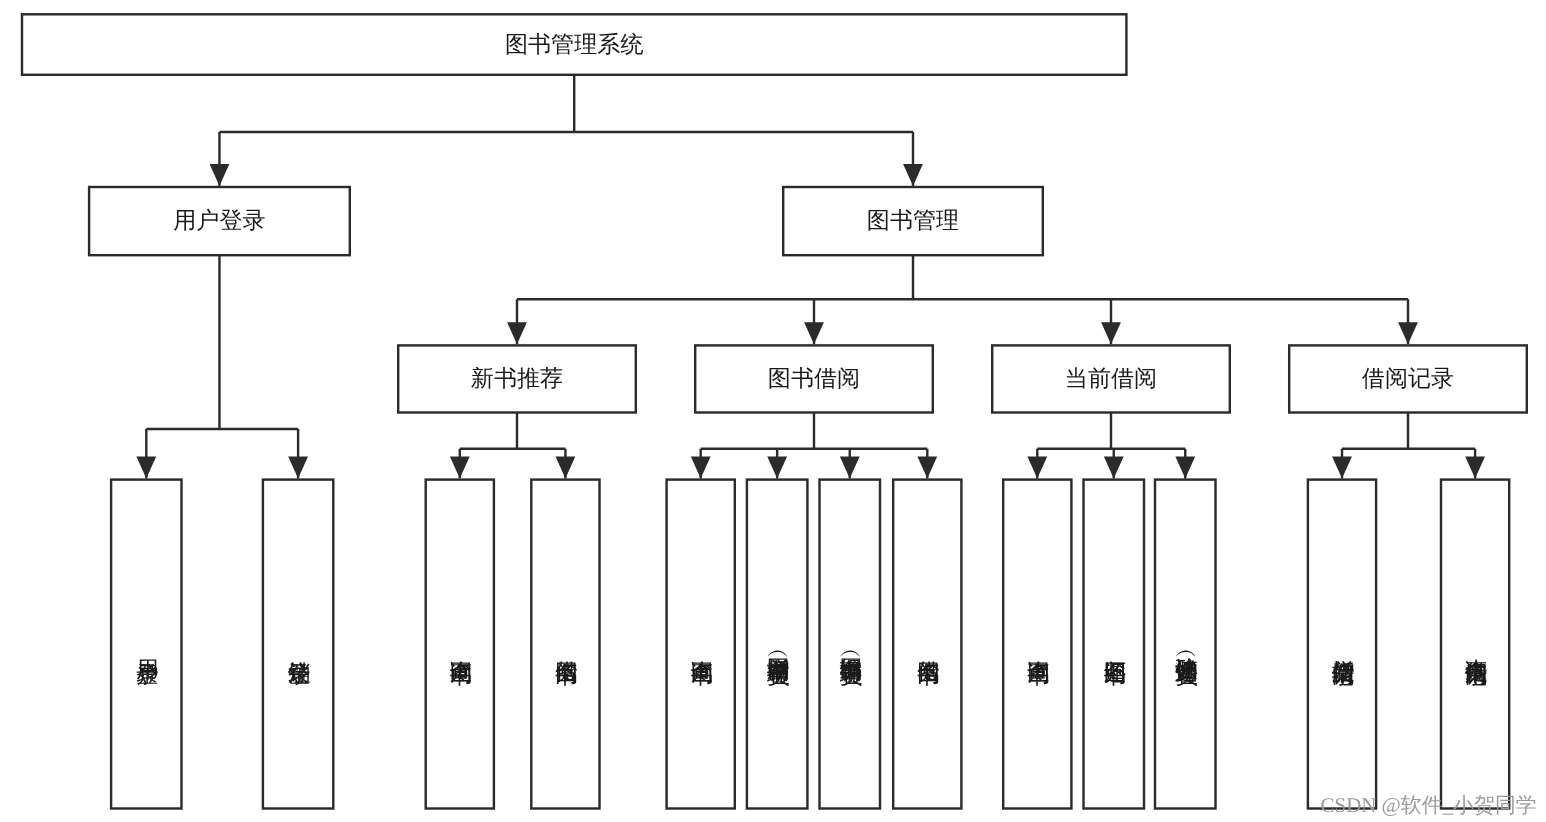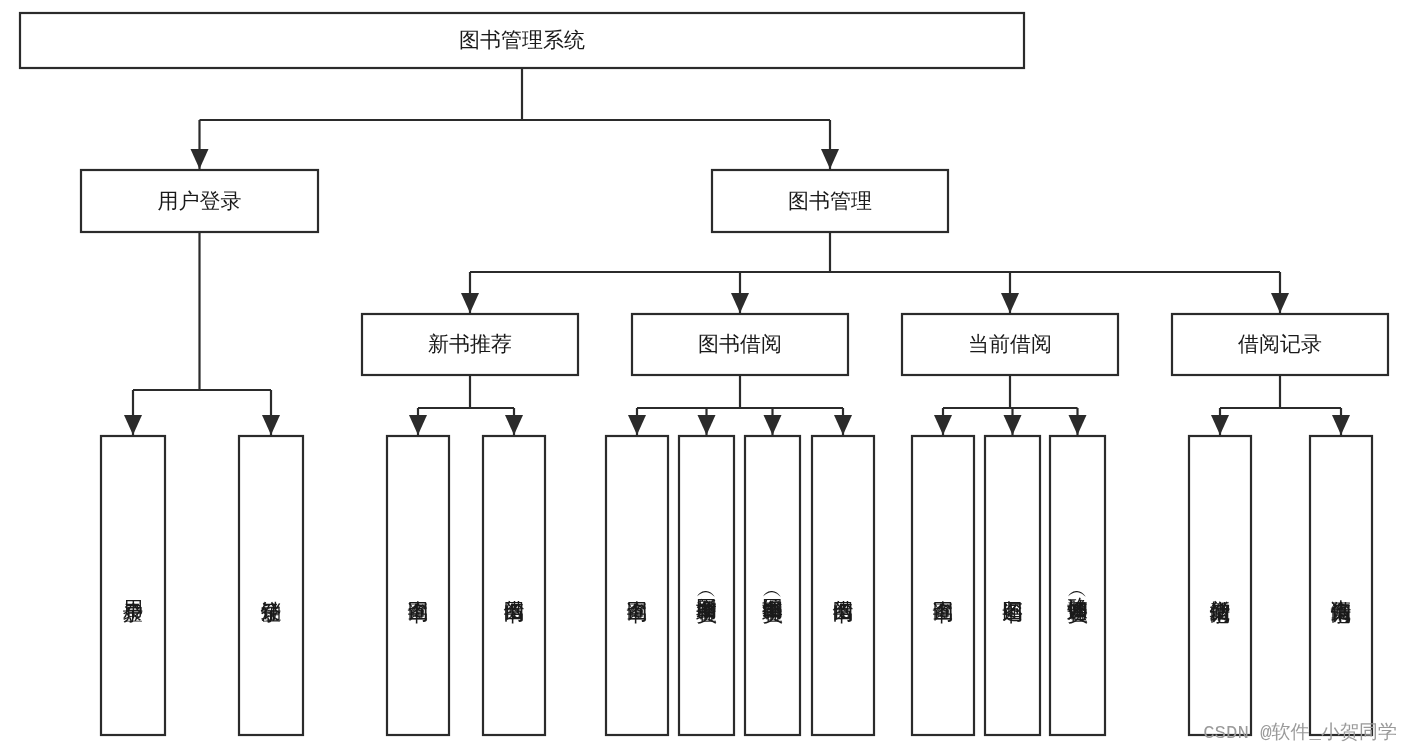--- a/index.html
+++ b/index.html
@@ -64,21 +64,21 @@
     white-space: nowrap;
     pointer-events: none;
     font-family: "Liberation Sans", "DejaVu Sans", sans-serif;
   }
   .watermark {
     position: absolute;
     right: 8px;
     bottom: 2px;
     font-size: 19px;
     color: #9a9a9a;
-    font-family: Liberation Mono, monospace;
+    font-family: Liberation Serif, serif;
     white-space: nowrap;
     pointer-events: none;
   }
 </style>
 </head>
 <body>
 
 <div id="diagram-root">
 
   <svg id="flow" viewBox="0 0 1405 747">

